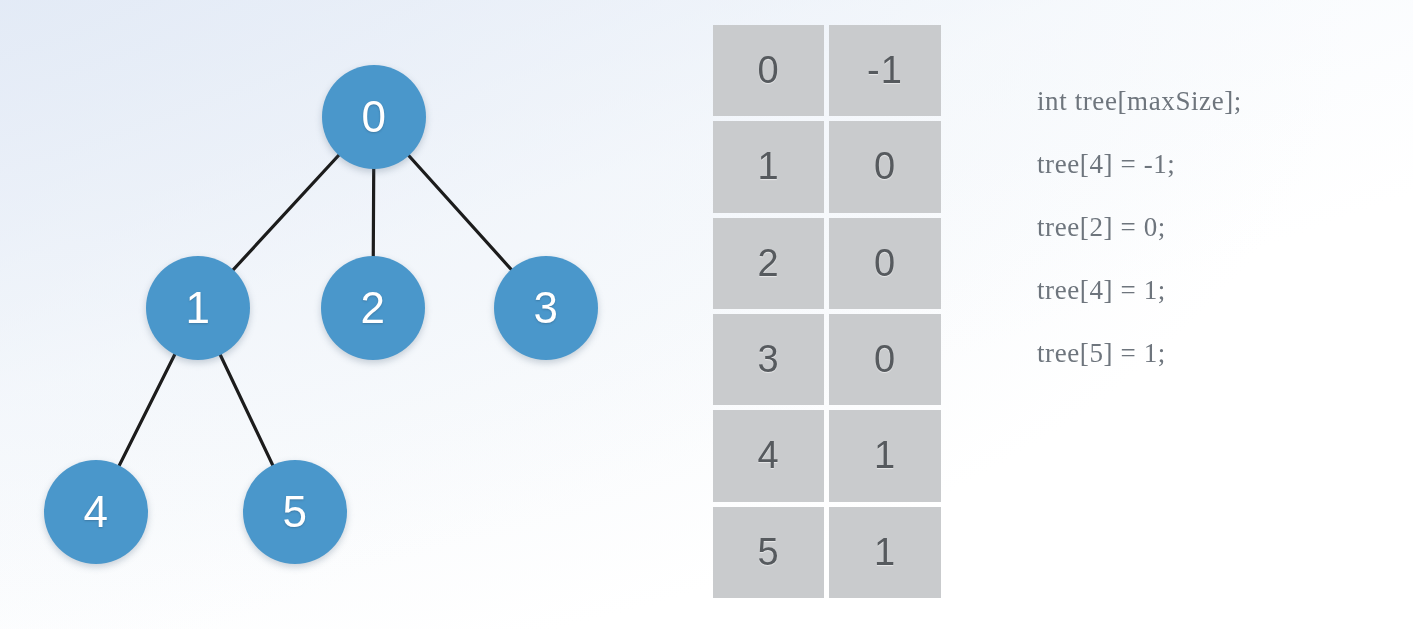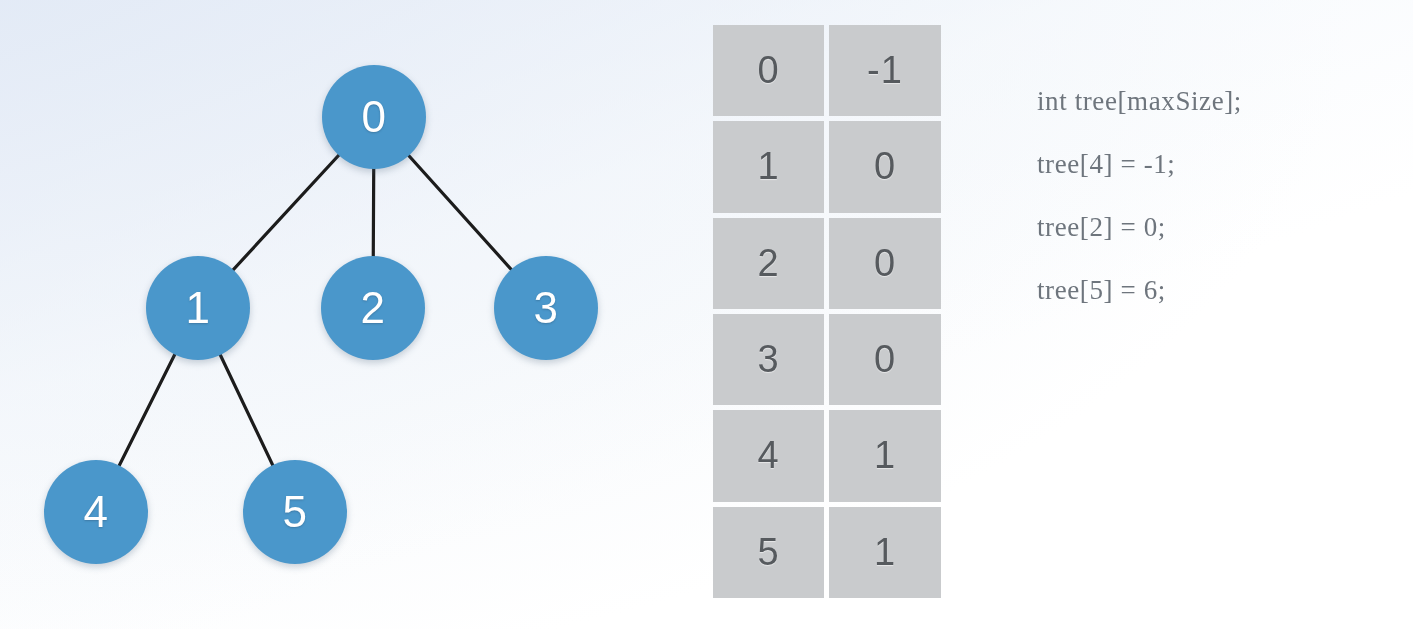--- a/index.html
+++ b/index.html
@@ -176,16 +176,17 @@
       <div class="array-row">
         <div class="array-cell index-cell">5</div>
         <div class="array-cell value-cell">1</div>
       </div>
     </div>
 
   <div id="code-block">
       <div class="code-line">int tree[maxSize];</div>
       <div class="code-line">tree[4] = -1;</div>
       <div class="code-line">tree[2] = 0;</div>
-      <div class="code-line">tree[5] = 6;</div>
+      <div class="code-line">tree[4] = 1;</div>
+      <div class="code-line">tree[5] = 1;</div>
     </div>
 
 </div>
 
 </body></html>

